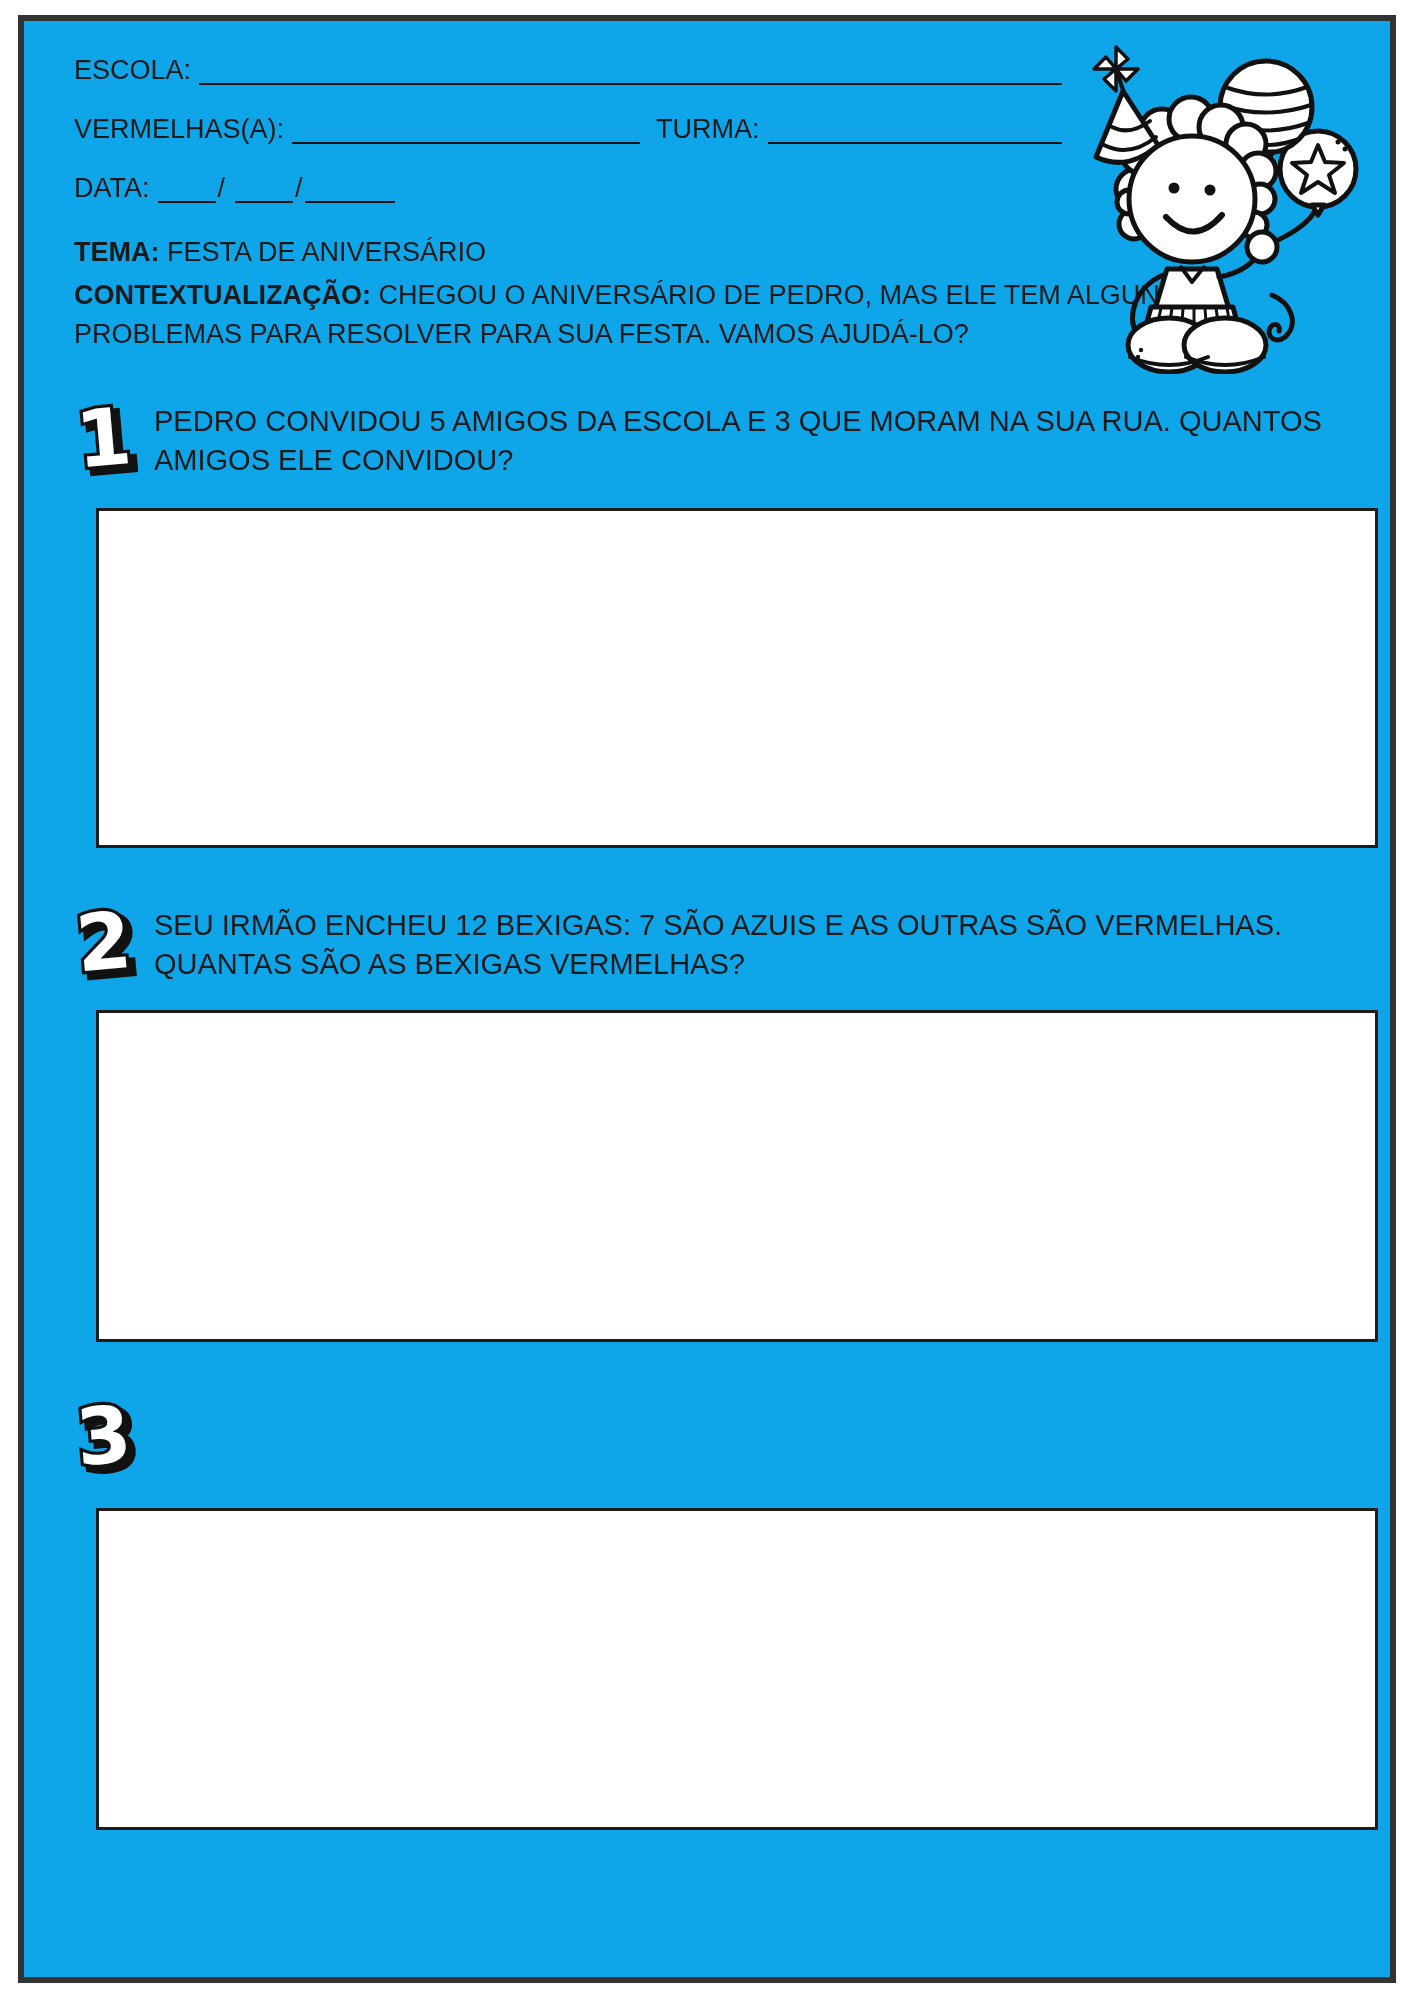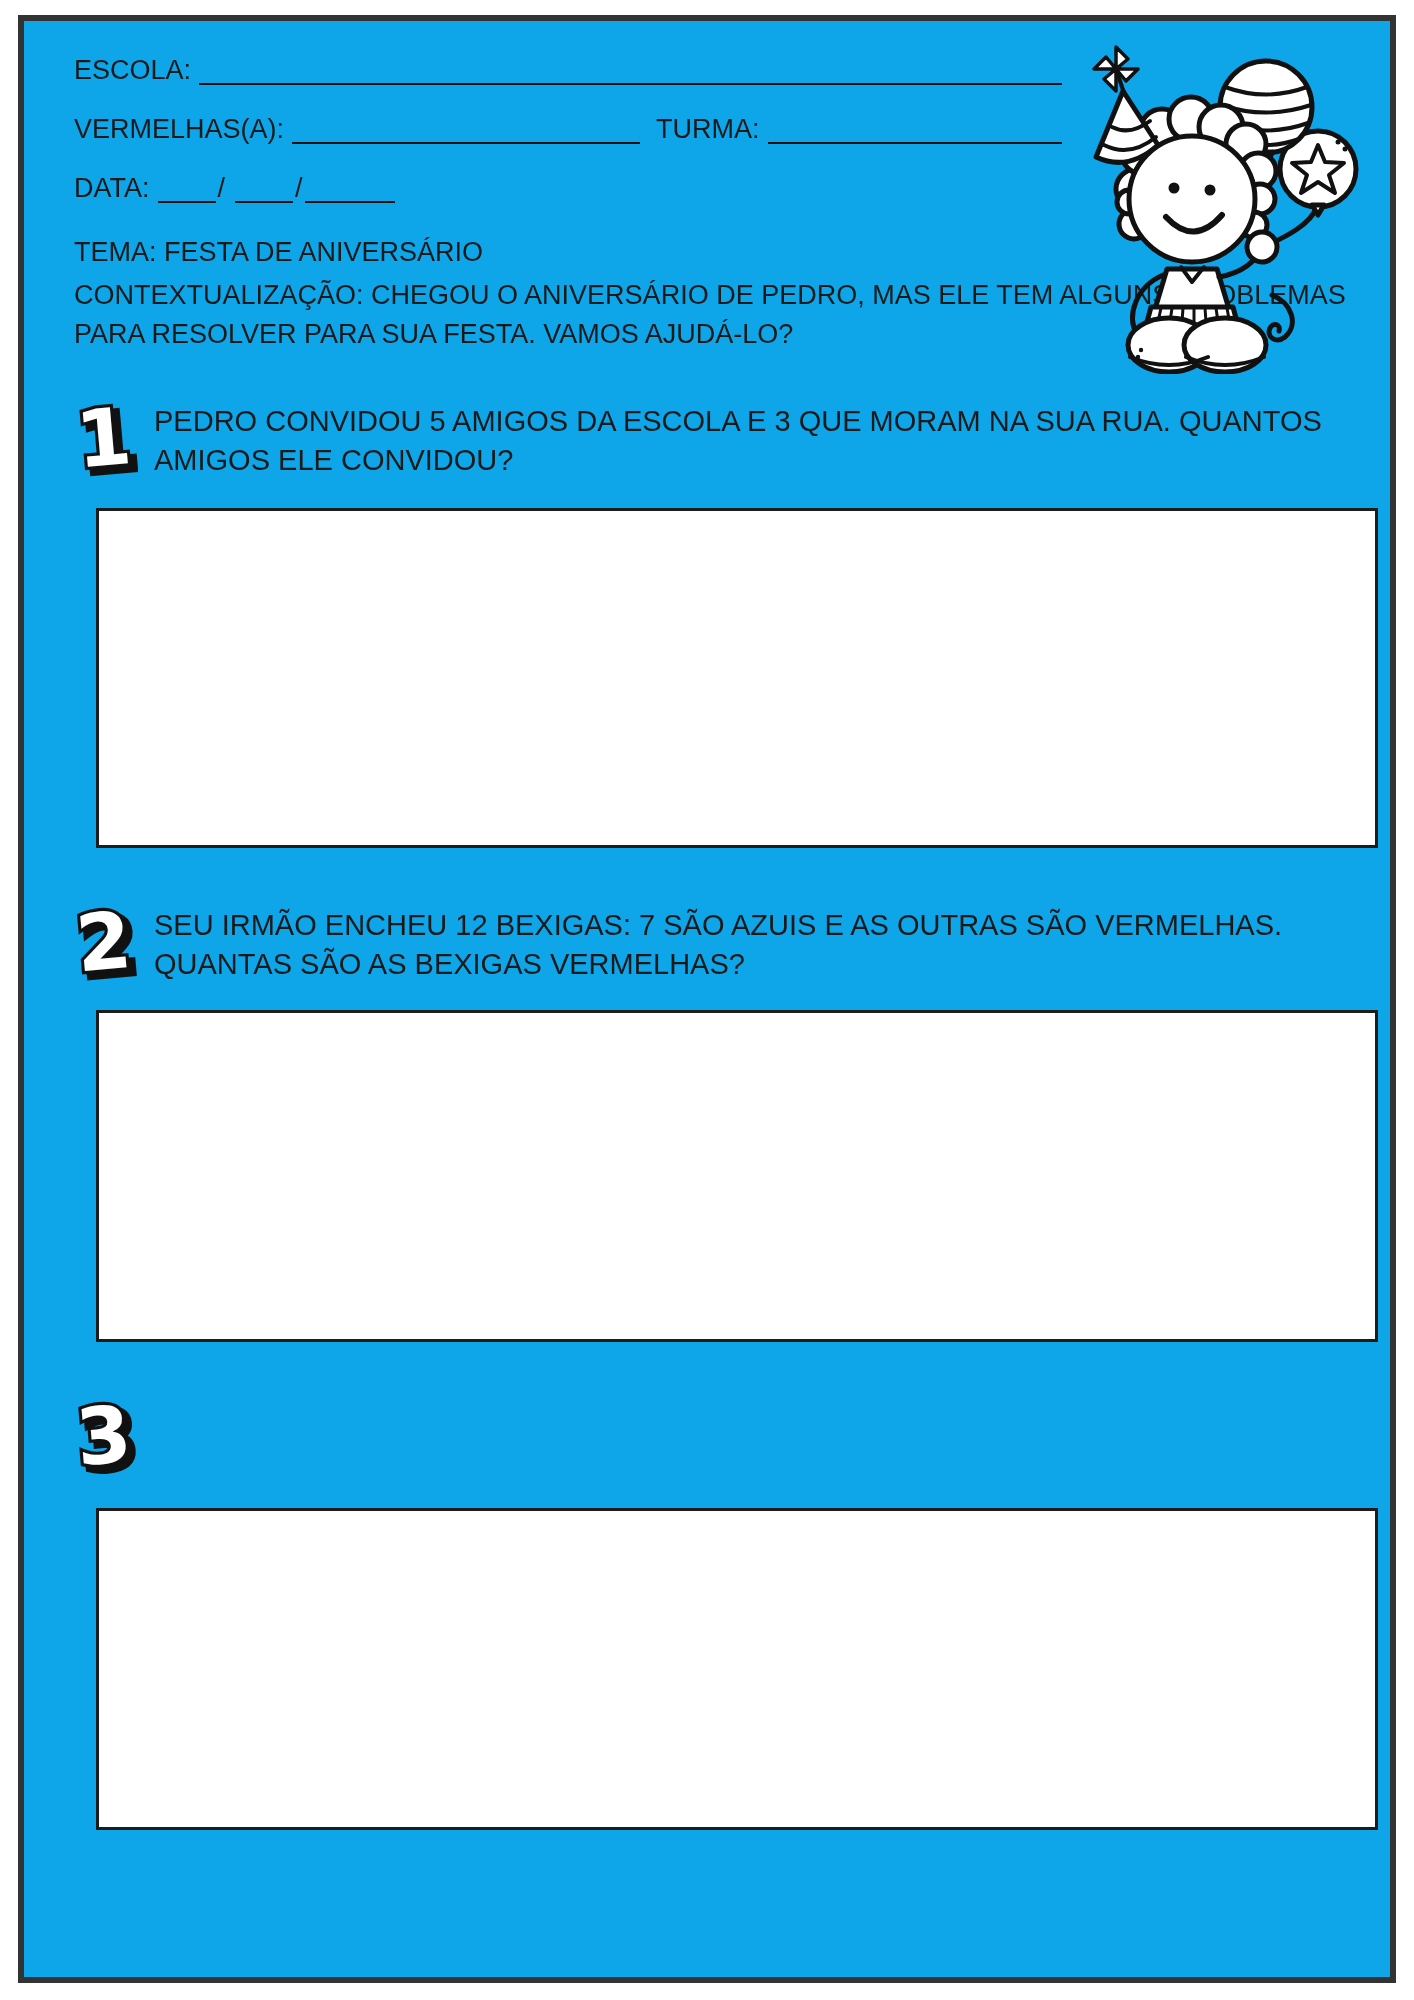--- a/index.html
+++ b/index.html
@@ -31,21 +31,21 @@
   
   .illu { position:absolute; top:18px; right:24px; width:300px; height:335px; }
 
   .title {
     text-align:center; font-weight:bold; font-size:28px;
     margin:16px 150px 0 60px; white-space:pre-wrap;
   }
 
   .tema { font-size:27px; margin-top:34px; }
   .contexto { font-size:27px; line-height:39px; margin-top:8px; max-width:1300px; }
-  .b { font-weight:normal; }
+  .b { font-weight:bold; }
 
   
   .problem { display:flex; gap:16px; align-items:flex-start; margin-top:54px; }
   .problem.first { margin-top:44px; }
   .problem-text { flex:1 1 auto; font-size:29px; line-height:39px; padding-top:4px; }
 
   .bubble { width:64px; height:90px; flex:0 0 auto; }
   .bubble text { font-family:"DejaVu Sans", sans-serif; font-weight:bold; font-size:86px; text-anchor:middle; }
   .bubble .bg { fill:#111; stroke:#111; stroke-width:9; }
   .bubble .fg { fill:#ffffff; stroke:#111; stroke-width:7; paint-order:stroke; }

